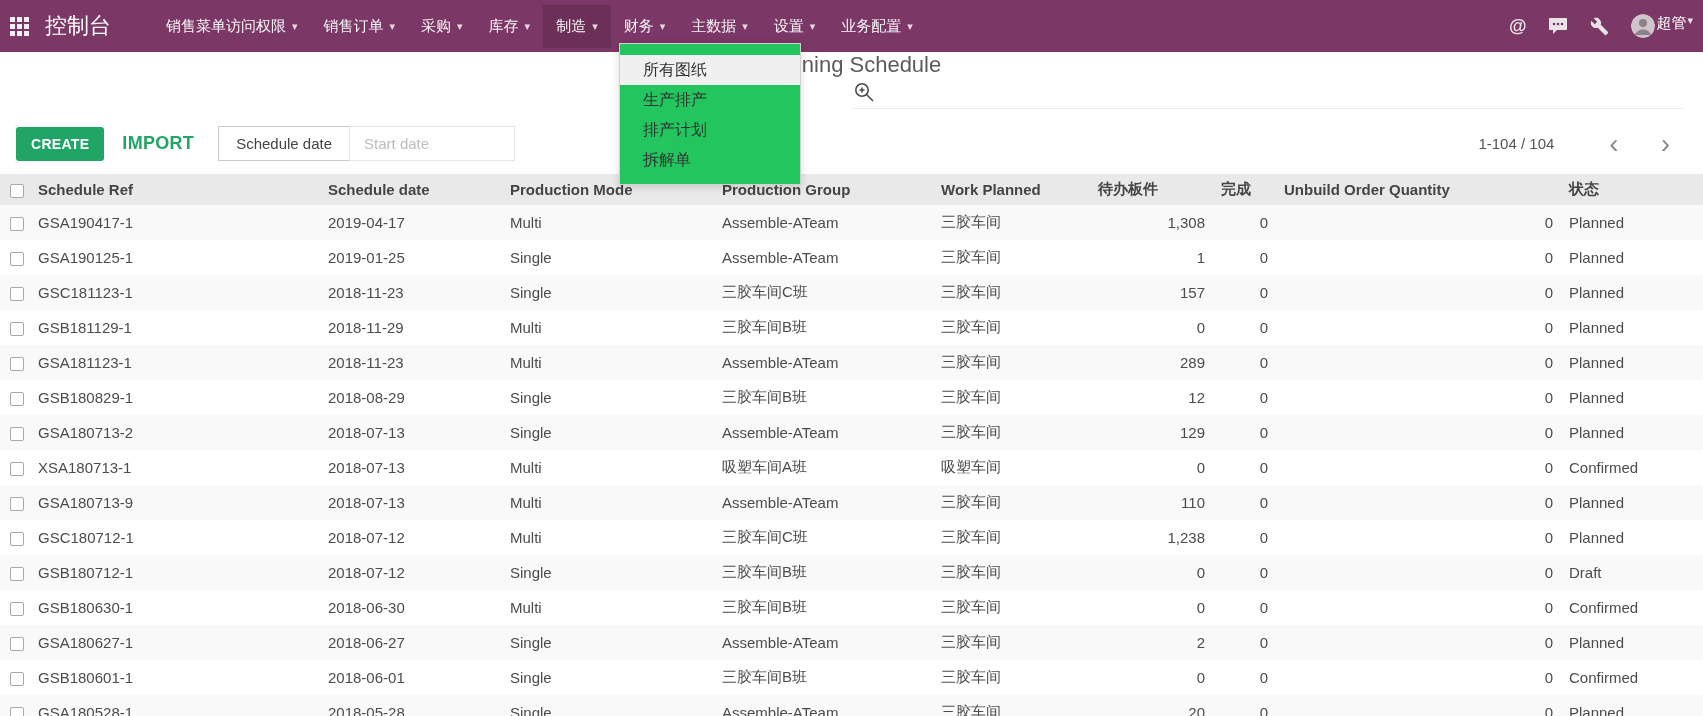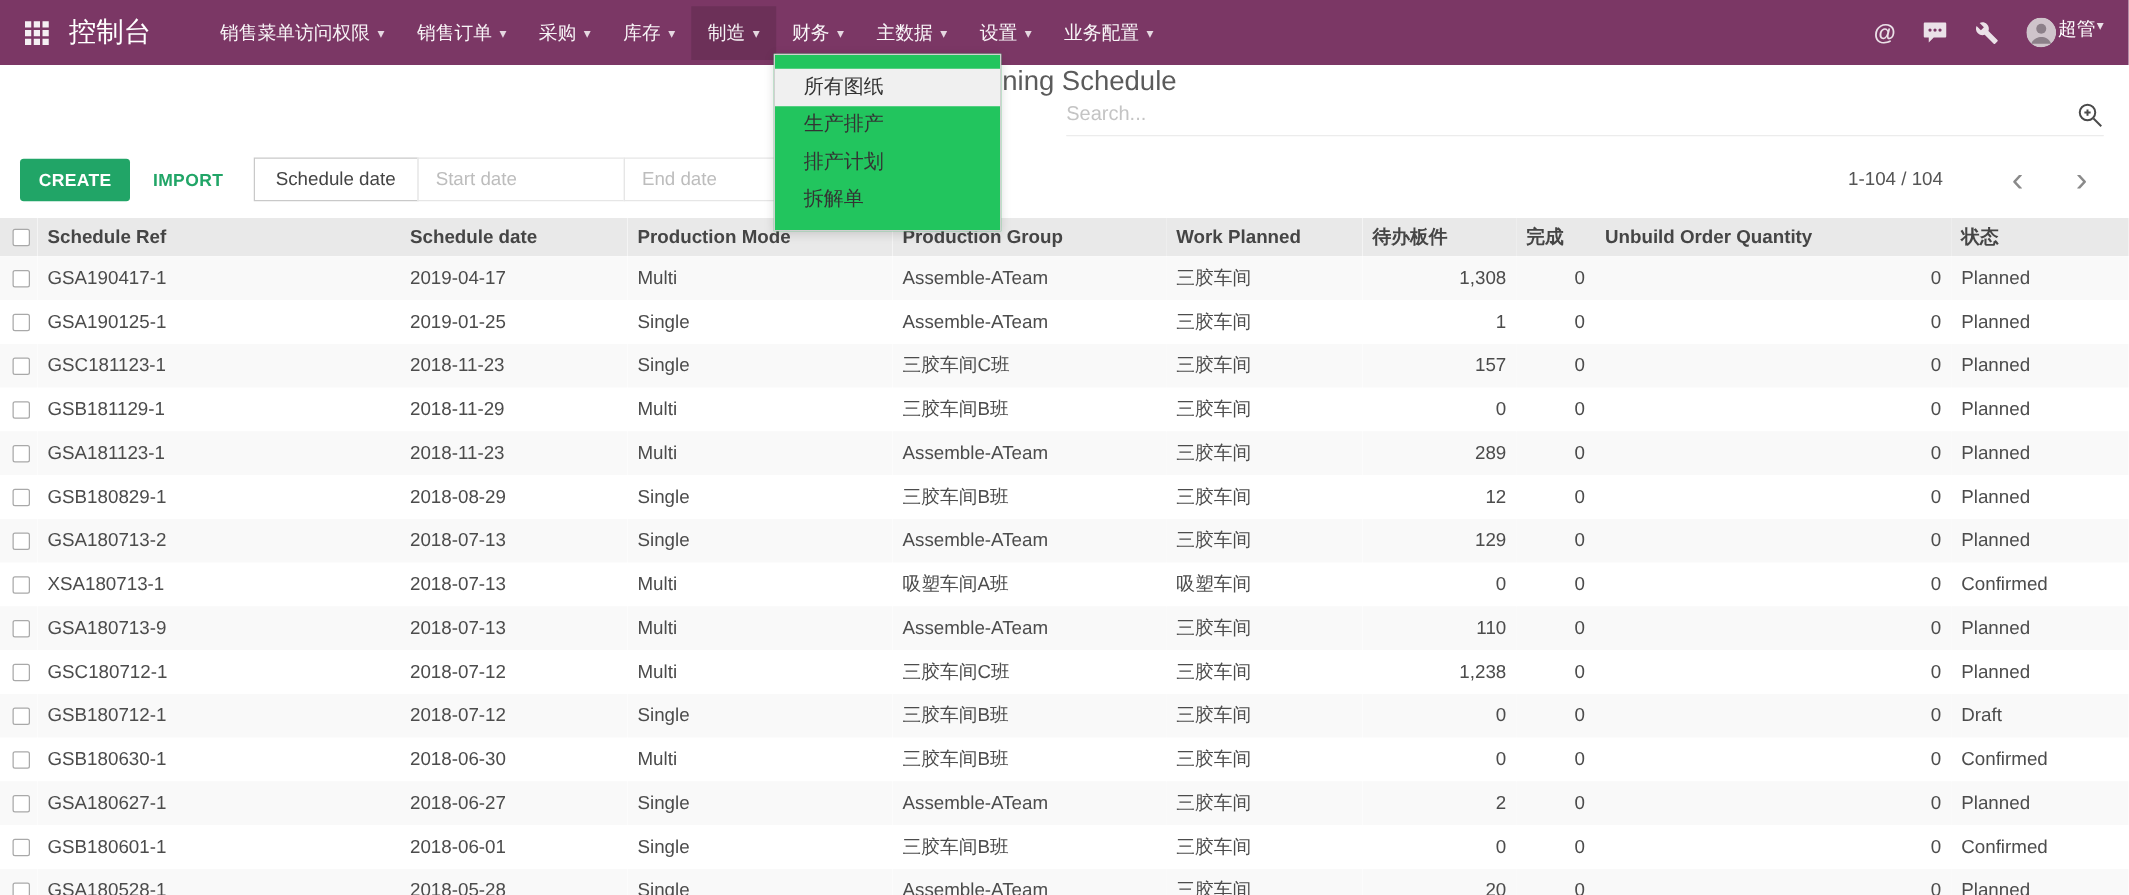--- a/index.html
+++ b/index.html
@@ -12,21 +12,21 @@
     position: relative;
   }
   :root { --navbar-bg: #7B3765; --accent: #21A567; }
 
   
   .navbar {
     height: 52px;
     background: var(--navbar-bg);
     display: flex;
     align-items: center;
-    padding: 0 20px;
+    padding: 0 10px;
     color: #fff;
   }
   .apps-icon {
     width: 19px; height: 19px;
     display: grid;
     grid-template-columns: repeat(3, 5px);
     grid-template-rows: repeat(3, 5px);
     gap: 2px;
     margin-right: 16px;
     cursor: pointer;
@@ -76,21 +76,21 @@
     color: #fff;
     border: none; border-radius: 3px;
     font-size: 14px; font-weight: 700; letter-spacing: .3px;
     padding: 9px 15px;
     cursor: pointer;
     font-family: inherit;
   }
   .btn-import {
     background: none; border: none;
     color: var(--accent);
-    font-size: 14px; font-weight: 700; letter-spacing: .3px;
+    font-size: 18px; font-weight: 700; letter-spacing: .3px;
     margin-left: 18px;
     cursor: pointer;
     font-family: inherit;
   }
   .filter-group { display: flex; margin-left: 24px; }
   .btn-filter {
     background: #fff;
     border: 1px solid #c9c9c9;
     color: #444;
     font-size: 15px;
@@ -265,37 +265,35 @@
     <div class="dropdown-item active">所有图纸</div>
     <div class="dropdown-item">生产排产</div>
     <div class="dropdown-item">排产计划</div>
     <div class="dropdown-item">拆解单</div>
   </div>
 
 <div class="control-panel">
   <div class="cp-top">
     <div class="page-title">Planning Schedule</div>
     <div class="search-box">
-      <input class="search-input" type="text" placeholder="Search..." style="">
       <span style="display:flex;cursor:pointer;">
         <svg width="22" height="22" viewBox="0 0 22 22" fill="none" stroke="#4a4a4a" stroke-width="1.6">
           <circle cx="9" cy="9" r="6.2"></circle>
           <path d="M13.8 13.8L20 20"></path>
           <path d="M9 6.5v5M6.5 9h5"></path>
         </svg>
       </span>
     </div>
   </div>
   <div class="cp-bottom">
     <button class="btn-create">CREATE</button>
     <button class="btn-import">IMPORT</button>
     <div class="filter-group">
       <button class="btn-filter">Schedule date</button>
       <button class="date-input">Start date</button>
-      <button class="date-input">End date</button>
     </div>
     <div class="pager">
       <span class="pager-text">1-104 / 104</span>
       <button class="pager-btn">‹</button>
       <button class="pager-btn">›</button>
     </div>
   </div>
 </div>
 
 <table>

